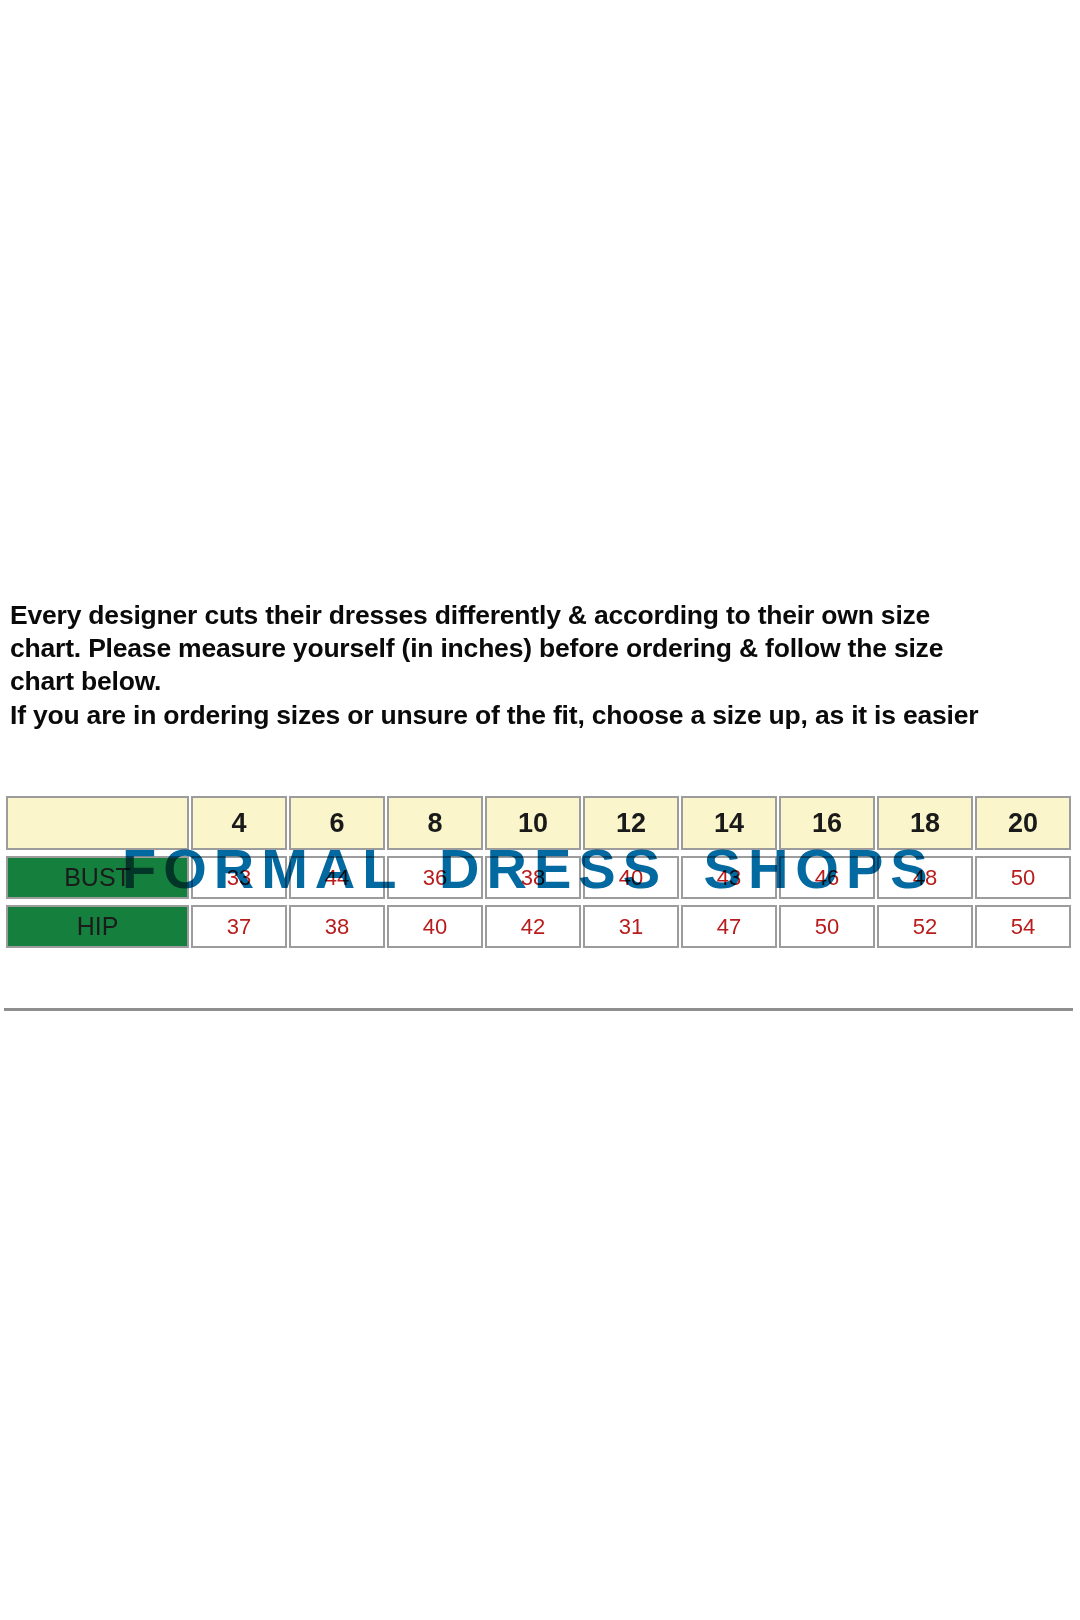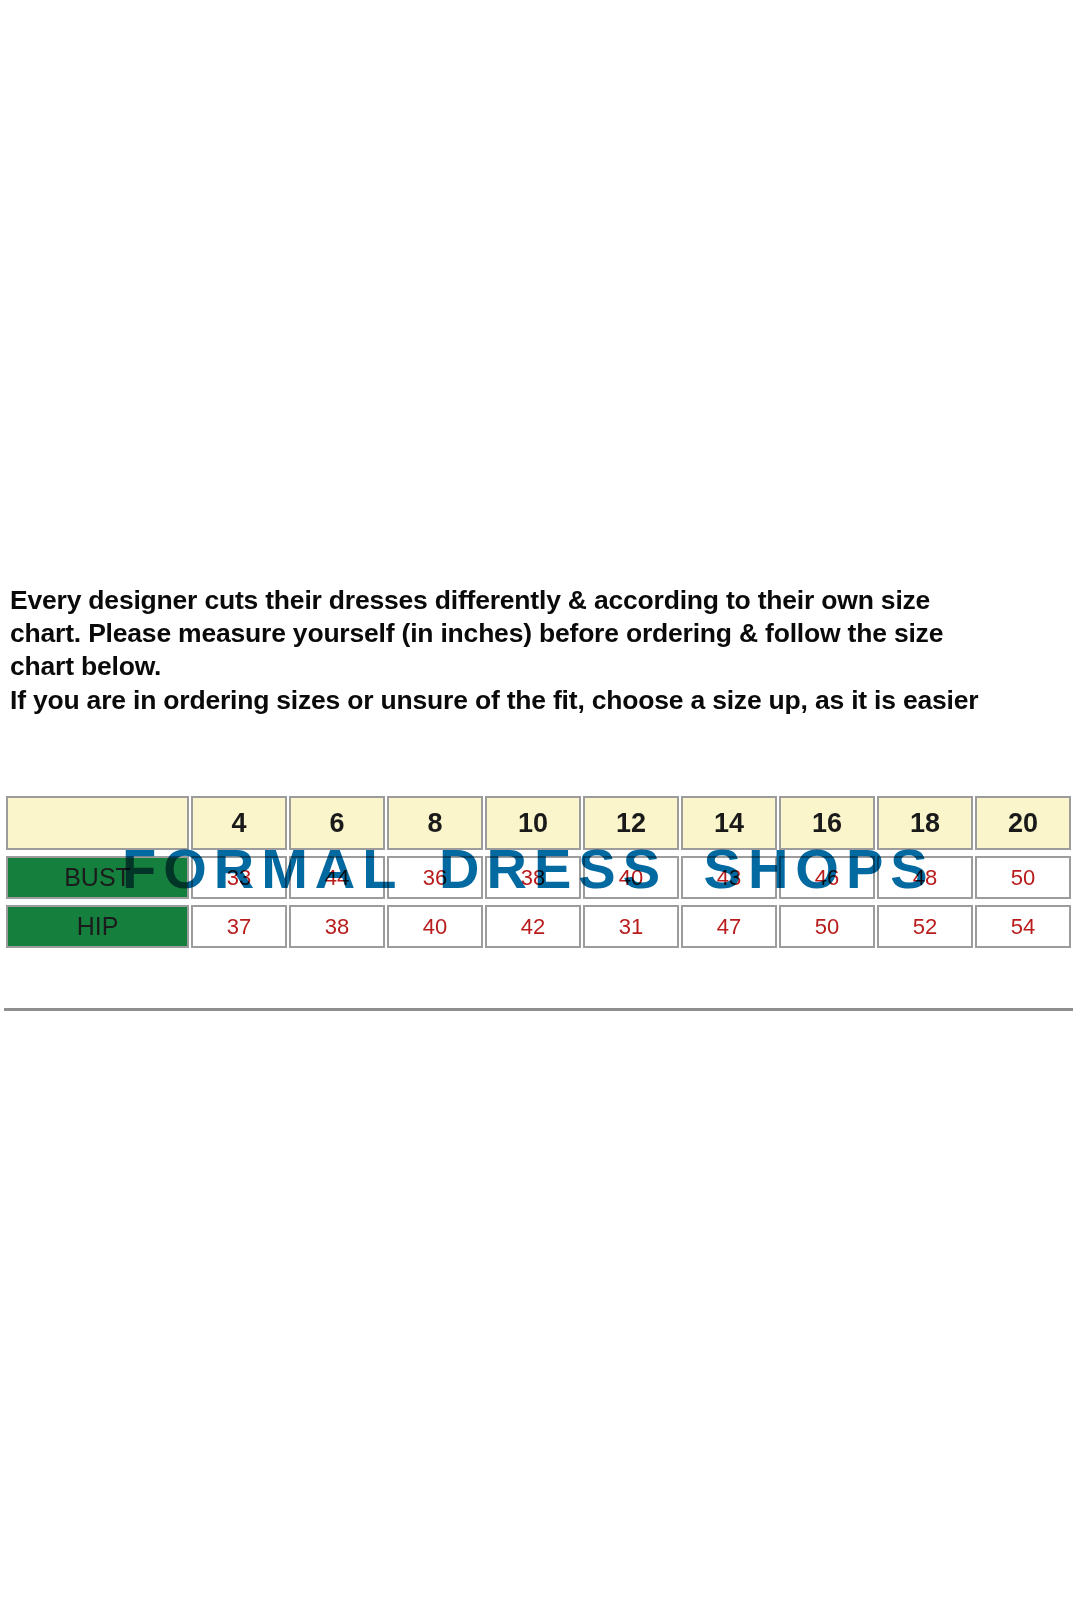--- a/index.html
+++ b/index.html
@@ -12,21 +12,21 @@
     height: 1620px;
     position: relative;
     font-family: "Liberation Sans", sans-serif;
     color: #0d0d0d;
     overflow: hidden;
   }
 
   
   .intro {
     position: absolute;
-    top: 584px;
+    top: 599px;
     left: 10px;
     width: 1062px;
     font-weight: bold;
     font-size: 26.5px;
     line-height: 33.2px;
     letter-spacing: -0.2px;
     color: #0a0a0a;
   }
   .intro .line {
     white-space: nowrap;

